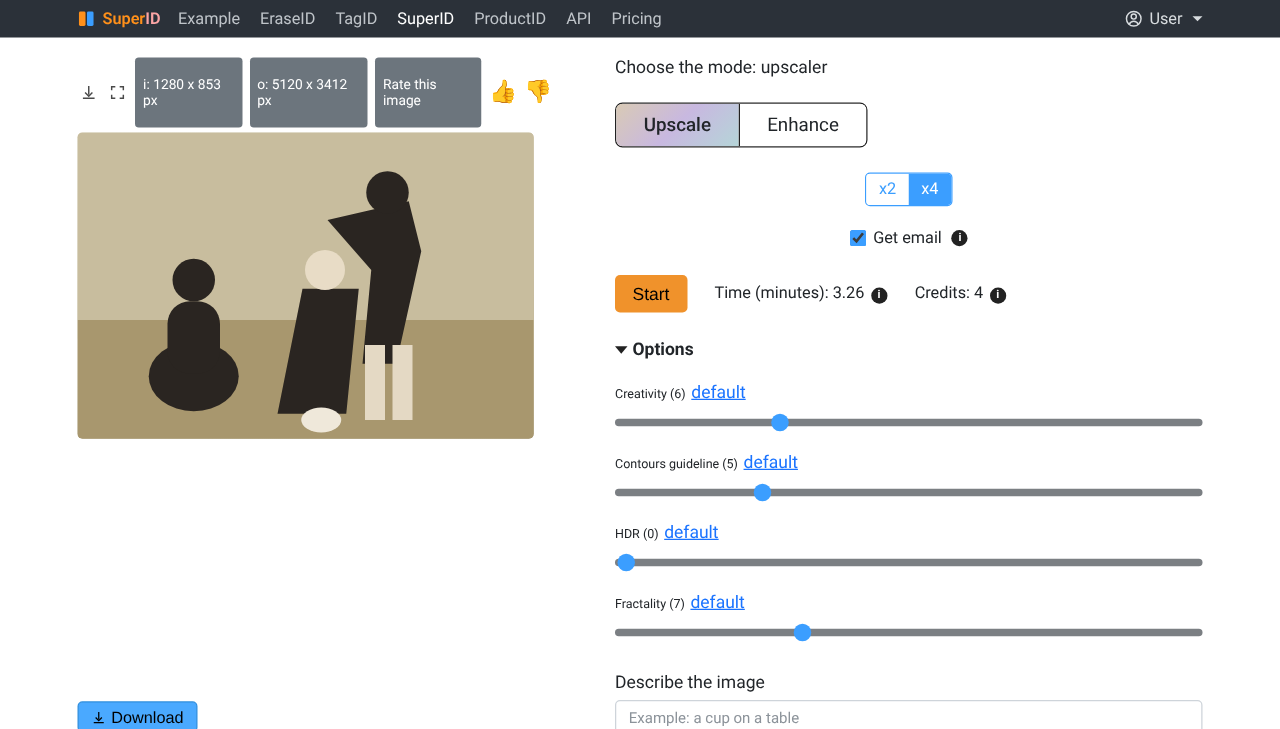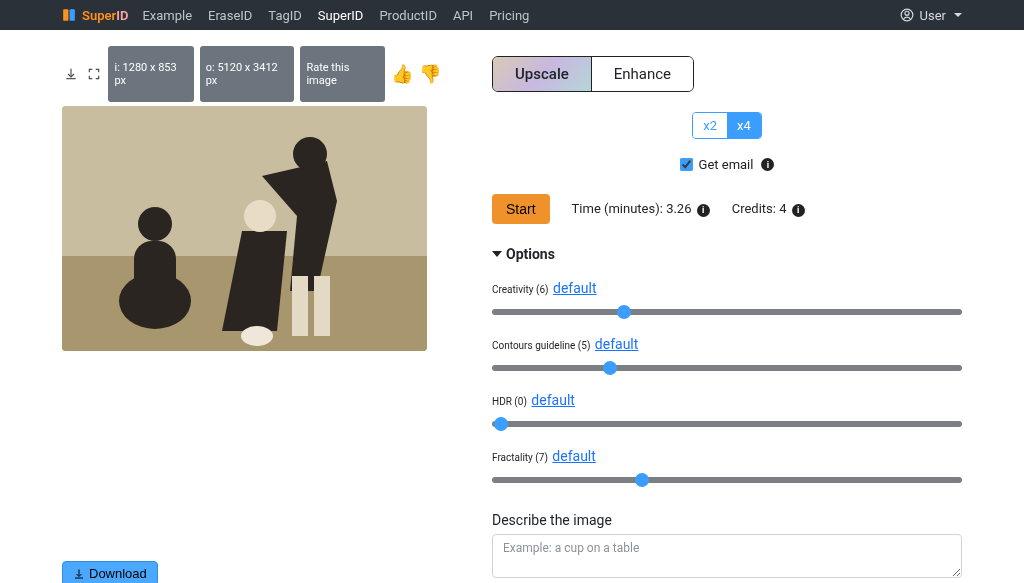--- a/index.html
+++ b/index.html
@@ -153,20 +153,23 @@
       <svg width="12" height="12" viewBox="0 0 24 24" fill="none" stroke="currentColor" stroke-width="2">
           <path d="M12 3v12"></path>
           <path d="M7 12l5 5 5-5"></path>
           <path d="M4 20h16"></path>
         </svg>
       <span>Download</span>
     </button>
   </div>
 
   <div class="right-col">
+    <div class="mode-row">
+      <span class="mode-label">Choose the mode: </span><span class="mode-label">upscaler</span>
+    </div>
     <div class="mode-toggle">
       <div class="mode-opt active">Upscale</div>
       <div class="mode-opt">Enhance</div>
     </div>
 
     <div class="scale-row">
       <div class="scale-toggle">
         <div class="scale-opt">x2</div>
         <div class="scale-opt active">x4</div>
       </div>

